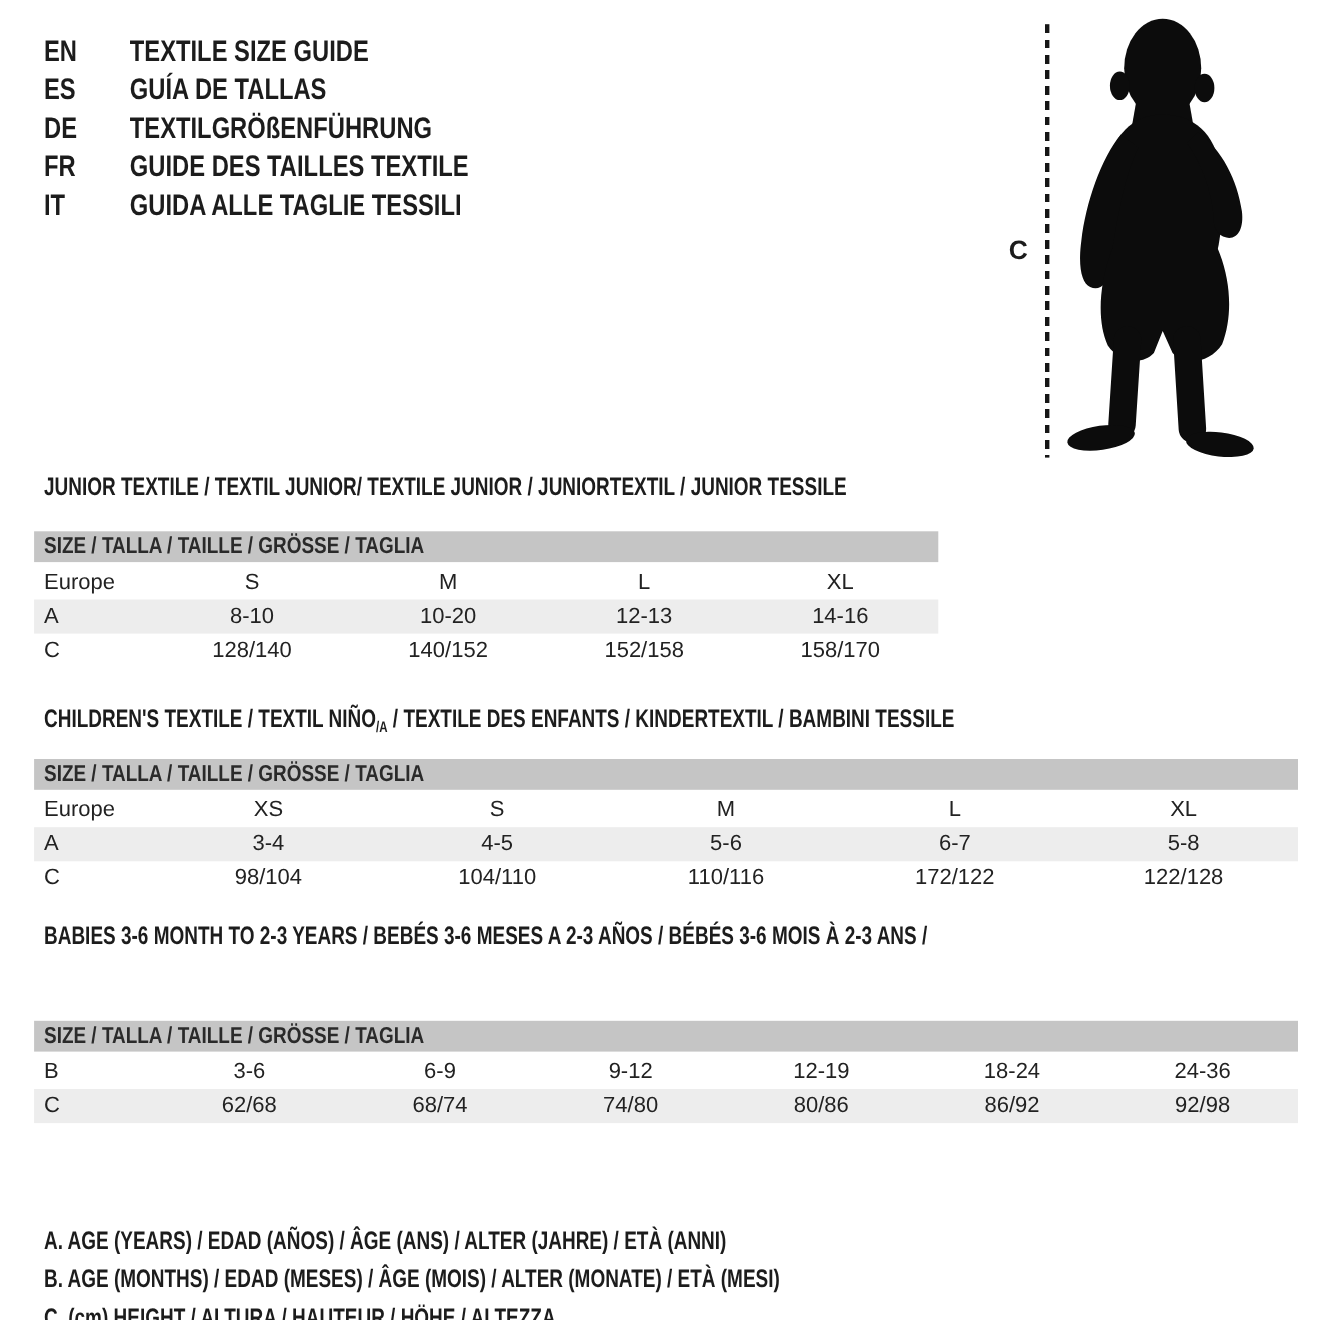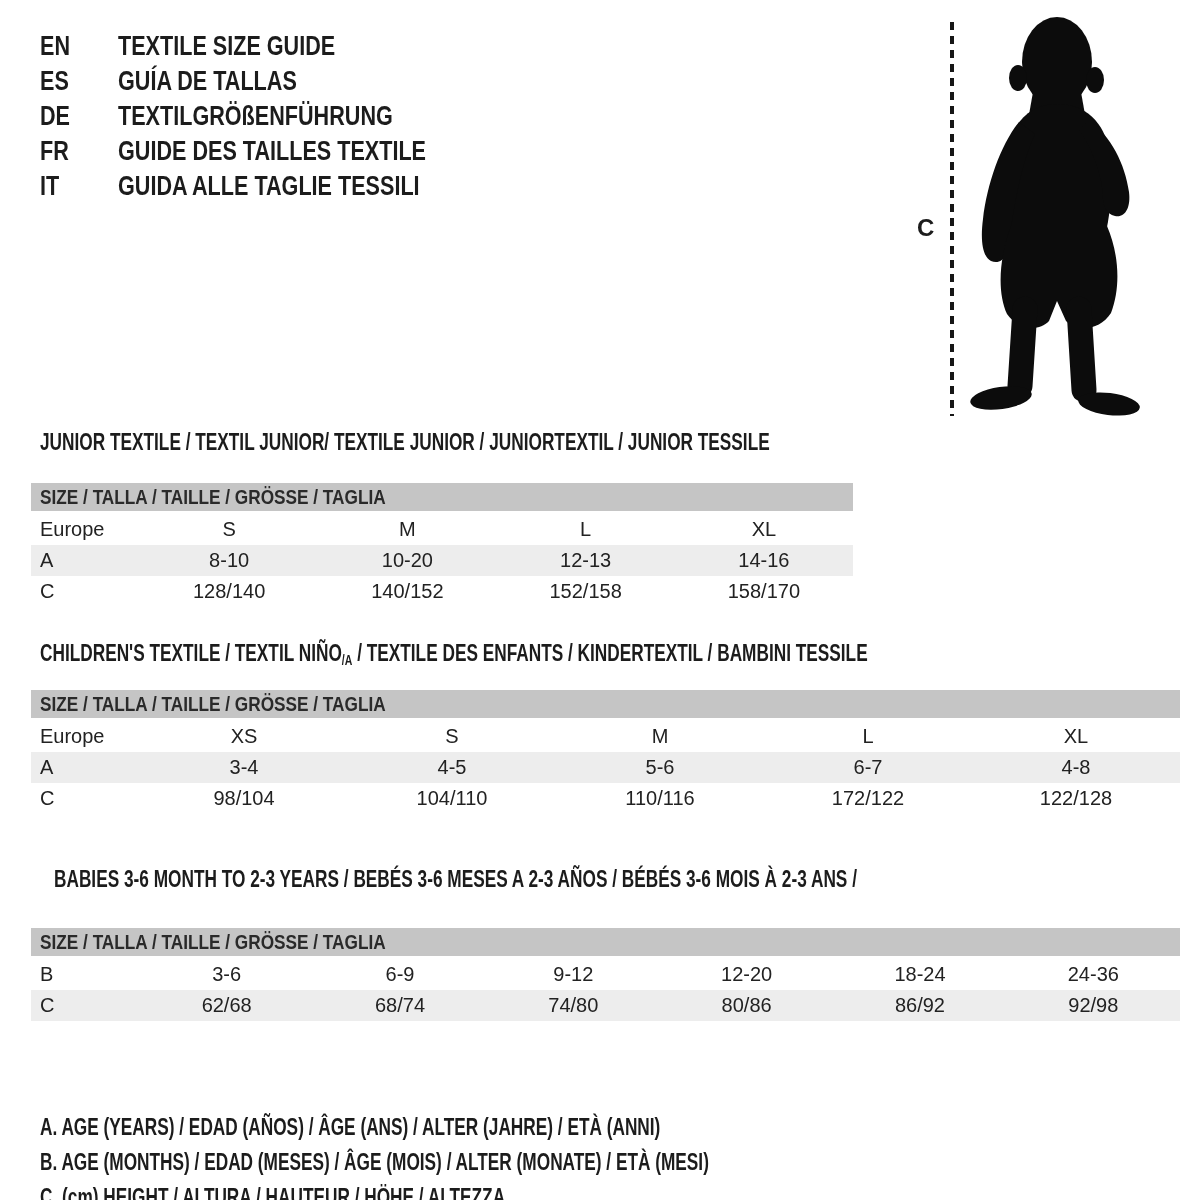--- a/index.html
+++ b/index.html
@@ -142,48 +142,48 @@
       <span class="t-cell">M</span>
       <span class="t-cell">L</span>
       <span class="t-cell">XL</span>
     </div>
     <div class="t-row alt">
       <span class="t-label">A</span>
       <span class="t-cell">3-4</span>
       <span class="t-cell">4-5</span>
       <span class="t-cell">5-6</span>
       <span class="t-cell">6-7</span>
-      <span class="t-cell">4-8</span>
+      <span class="t-cell">5-8</span>
     </div>
     <div class="t-row">
       <span class="t-label">C</span>
       <span class="t-cell">98/104</span>
       <span class="t-cell">104/110</span>
       <span class="t-cell">110/116</span>
       <span class="t-cell">172/122</span>
       <span class="t-cell">122/128</span>
     </div>
   </div>
 
-  <div class="abs" style="left:40px; top:863px;margin-left:14px;">
+  <div class="abs" style="left:40px; top:834px;">
     <div class="two-line">
       <span class="cx75">BABIES 3-6 MONTH TO 2-3 YEARS / BEBÉS 3-6 MESES A 2-3 AÑOS / BÉBÉS 3-6 MOIS À 2-3 ANS /</span>
     </div>
   </div>
 
   <div class="abs size-table tbl-babies">
     <div class="t-head">
       <span class="h-text cx82">SIZE / TALLA / TAILLE / GRÖSSE / TAGLIA</span>
     </div>
     <div class="t-row">
       <span class="t-label">B</span>
       <span class="t-cell">3-6</span>
       <span class="t-cell">6-9</span>
       <span class="t-cell">9-12</span>
-      <span class="t-cell">12-20</span>
+      <span class="t-cell">12-19</span>
       <span class="t-cell">18-24</span>
       <span class="t-cell">24-36</span>
     </div>
     <div class="t-row alt">
       <span class="t-label">C</span>
       <span class="t-cell">62/68</span>
       <span class="t-cell">68/74</span>
       <span class="t-cell">74/80</span>
       <span class="t-cell">80/86</span>
       <span class="t-cell">86/92</span>

